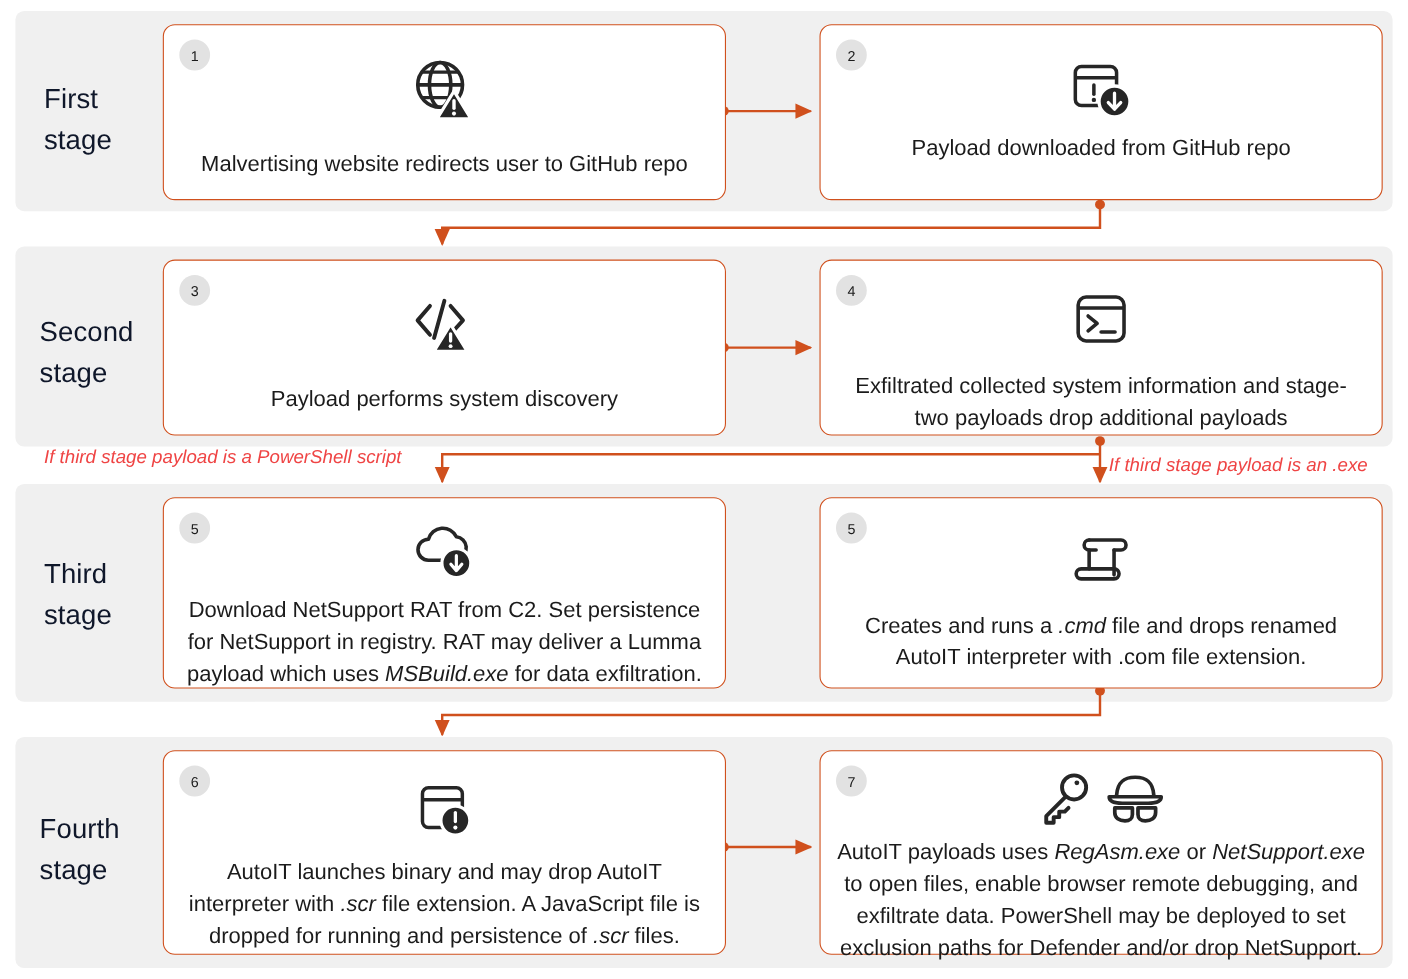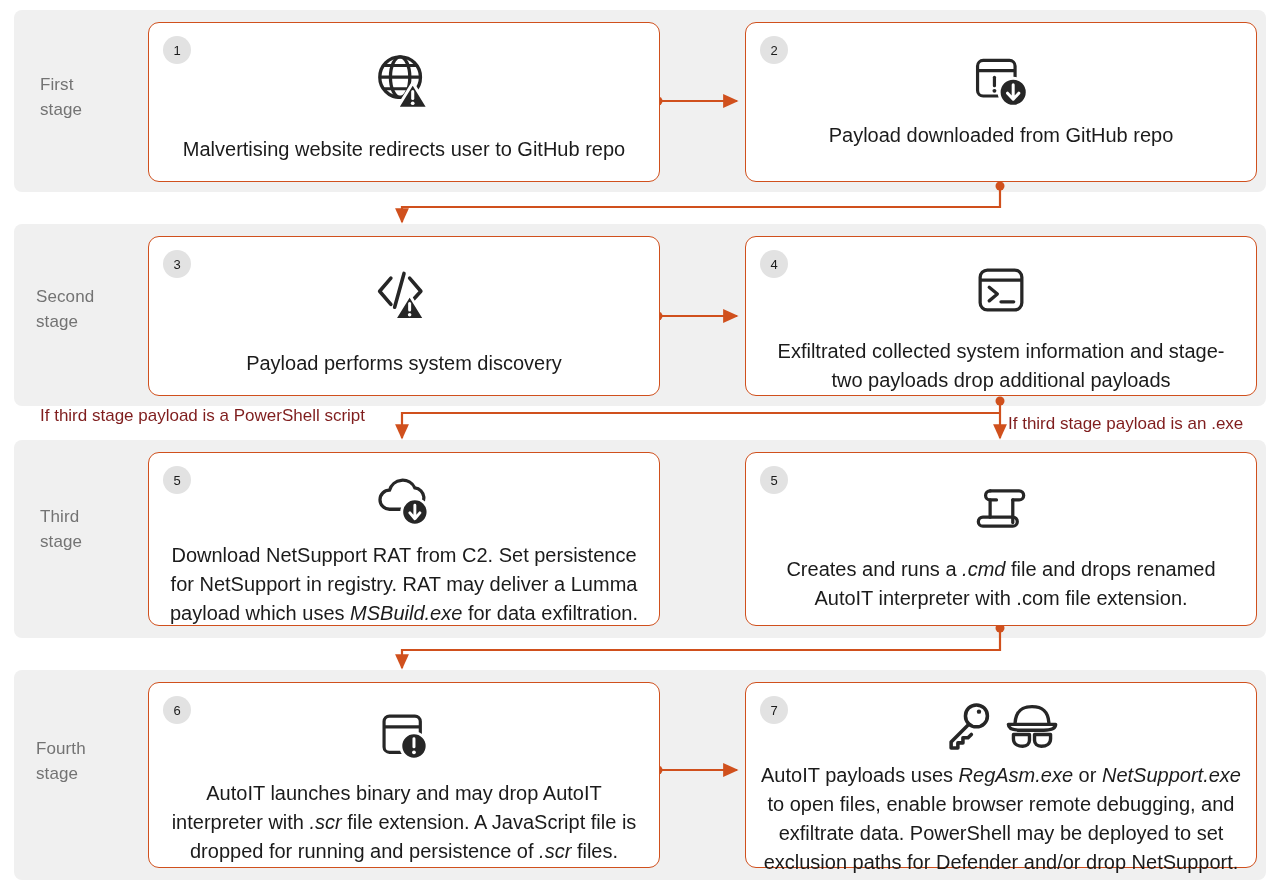--- a/index.html
+++ b/index.html
@@ -20,23 +20,23 @@
     position: absolute;
     left: 14px;
     width: 1252px;
     background: #f0f0f0;
     border-radius: 8px;
   }
   .stage-label {
     position: absolute;
     left: 40px;
     width: 110px;
-    font-size: 17px;
+    font-size: 25px;
     line-height: 1.48;
-    color: #737373;
+    color: #0f172a;
     font-weight: 400;
     letter-spacing: .1px;
   }
 
   
   .card {
     position: absolute;
     background: #ffffff;
     border: 1.6px solid #d0501d;
     border-radius: 11px;
@@ -79,23 +79,24 @@
     position: absolute;
     left: 0; top: 0;
     width: 1280px; height: 890px;
     pointer-events: none;
   }
 
   
   .branch-label {
     position: absolute;
     font-size: 17px;
-    color: #7f1d1d;
+    color: #ef4444;
     white-space: nowrap;
     line-height: 1;
+    font-style: italic;
   }
 </style>
 </head>
 <body>
 
 <div id="diagram">
 
   <div class="stage-band" style="top:10px;height:182px;"></div>
   <div class="stage-band" style="top:224px;height:182px;"></div>
   <div class="stage-band" style="top:440px;height:198px;"></div>

